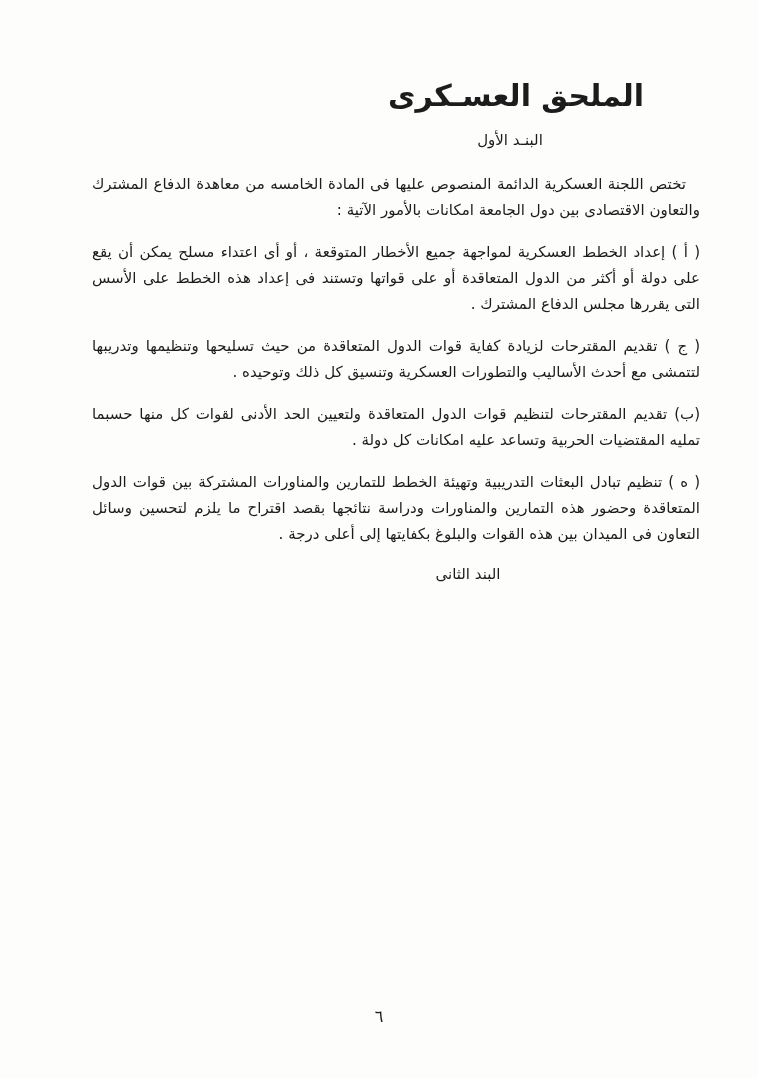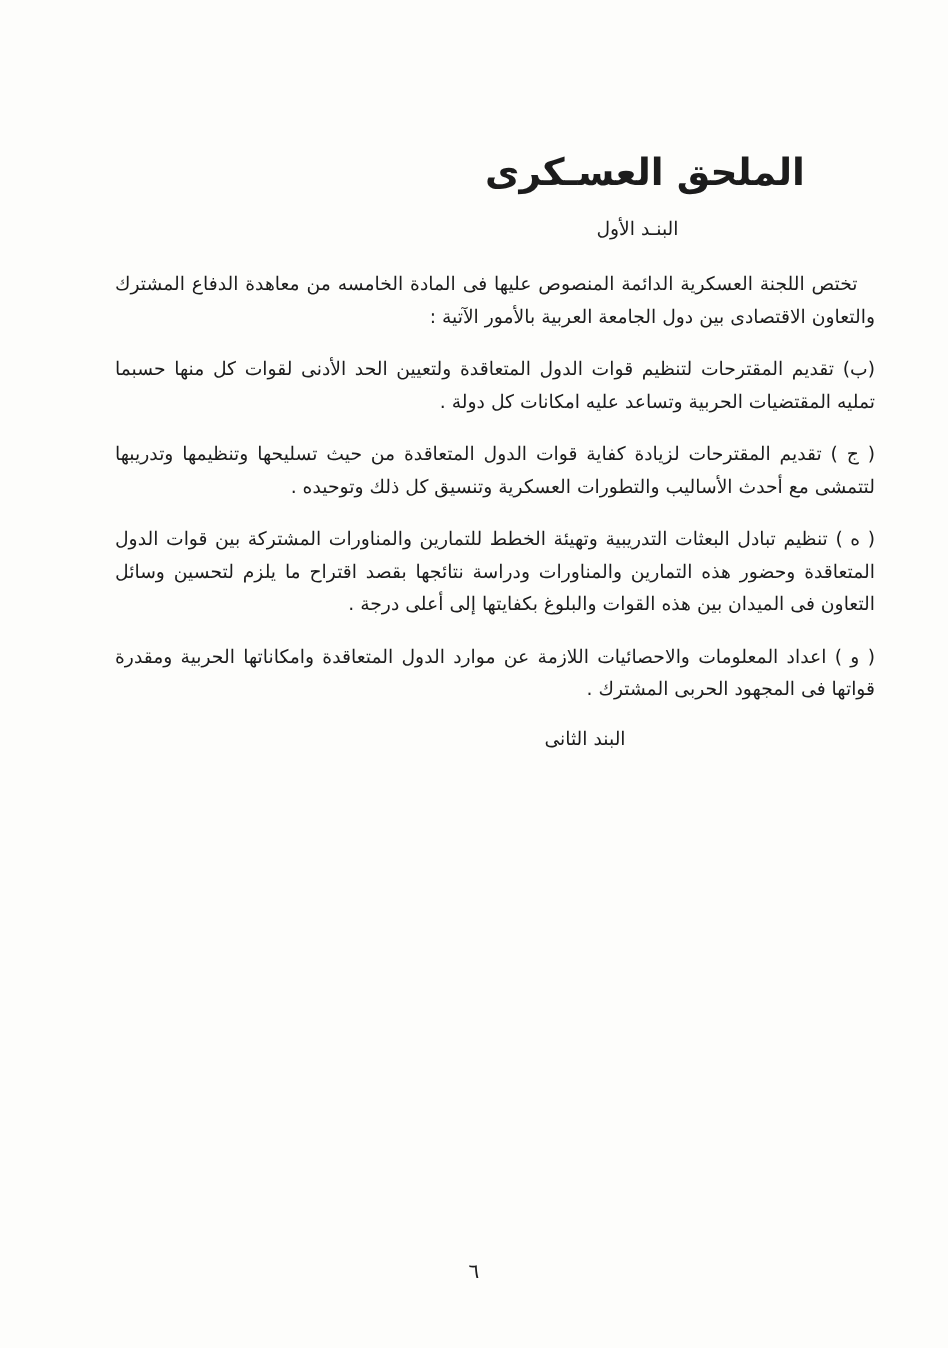--- a/index.html
+++ b/index.html
@@ -14,21 +14,21 @@
     background: #fdfdfb;
     color: #1c1c1c;
     font-family: "DejaVu Sans", sans-serif;
     overflow: hidden;
   }
   .content {
     position: absolute;
     top: 0;
     right: 58px;
     left: 92px;
-    padding-top: 119px;
+    padding-top: 76px;
     direction: rtl;
     font-size: 15px;
     line-height: 26px;
     text-align: justify;
   }
   .doc-title {
     font-size: 30px;
     font-weight: bold;
     text-align: center;
     position: relative;
@@ -78,31 +78,31 @@
 </head>
 <body>
 
 <div class="page">
   <div class="content">
 
     <h1 class="doc-title">الملحق العسـكرى</h1>
 
     <h2 class="section-heading first">البنـد الأول</h2>
 
-    <p class="intro">تختص اللجنة العسكرية الدائمة المنصوص عليها فى المادة الخامسه من معاهدة الدفاع المشترك والتعاون الاقتصادى بين دول الجامعة العربية بالأمور الآتية :</p>
+    <p class="intro">تختص اللجنة العسكرية الدائمة المنصوص عليها فى المادة الخامسه من معاهدة الدفاع المشترك والتعاون الاقتصادى بين دول الجامعة امكانات بالأمور الآتية :</p>
 
+    <p class="item"><span class="marker">( أ )</span> <span>إعداد الخطط العسكرية لمواجهة جميع الأخطار المتوقعة ، أو أى اعتداء مسلح يمكن أن يقع على دولة أو أكثر من الدول المتعاقدة أو على قواتها وتستند فى إعداد هذه الخطط على الأسس التى يقررها مجلس الدفاع المشترك .</span></p>
+
+    <p class="item"><span class="marker">( ج )</span> <span>تقديم المقترحات لزيادة كفاية قوات الدول المتعاقدة من حيث تسليحها وتنظيمها وتدريبها لتتمشى مع أحدث الأساليب والتطورات العسكرية وتنسيق كل ذلك وتوحيده .</span></p>
 
     <p class="item"><span class="marker">(ب)</span> <span>تقديم المقترحات لتنظيم قوات الدول المتعاقدة ولتعيين الحد الأدنى لقوات كل منها حسبما تمليه المقتضيات الحربية وتساعد عليه امكانات كل دولة .</span></p>
-
-    <p class="item"><span class="marker">( ج )</span> <span>تقديم المقترحات لزيادة كفاية قوات الدول المتعاقدة من حيث تسليحها وتنظيمها وتدريبها لتتمشى مع أحدث الأساليب والتطورات العسكرية وتنسيق كل ذلك وتوحيده .</span></p>
 
 
     <p class="item"><span class="marker">( ه )</span> <span>تنظيم تبادل البعثات التدريبية وتهيئة الخطط للتمارين والمناورات المشتركة بين قوات الدول المتعاقدة وحضور هذه التمارين والمناورات ودراسة نتائجها بقصد اقتراح ما يلزم لتحسين وسائل التعاون فى الميدان بين هذه القوات والبلوغ بكفايتها إلى أعلى درجة .</span></p>
 
-    <p class="item"><span class="marker">( و )</span> <span>اعداد المعلومات والاحصائيات اللازمة عن موارد الدول المتعاقدة وامكاناتها الحربية ومقدرة قواتها فى المجهود الحربى المشترك .</span></p>
 
 
     <h2 class="section-heading second">البند الثانى</h2>
 
 
   </div>
 
   <div class="page-number">٦</div>
 </div>
 

